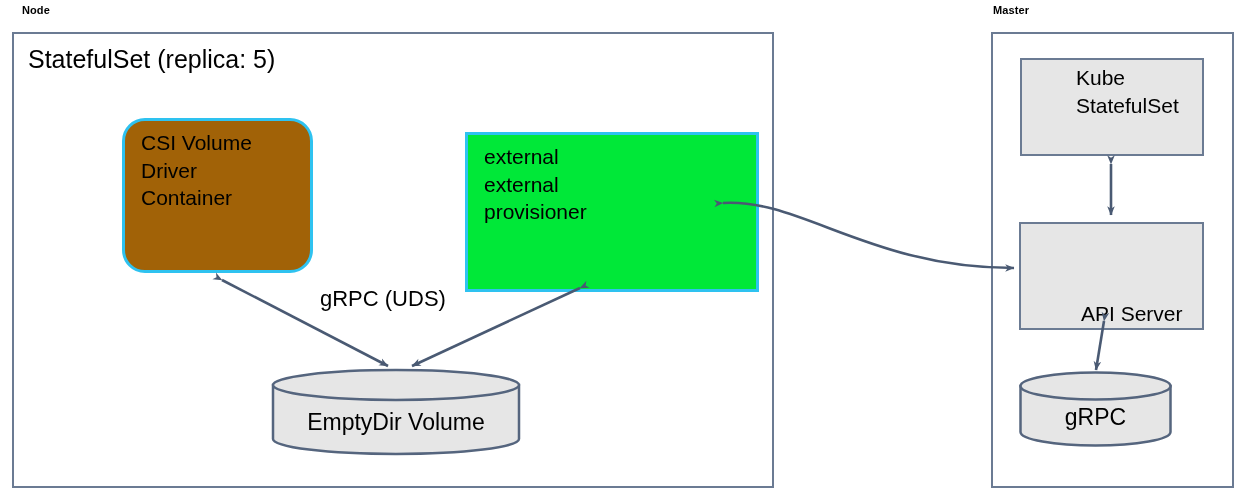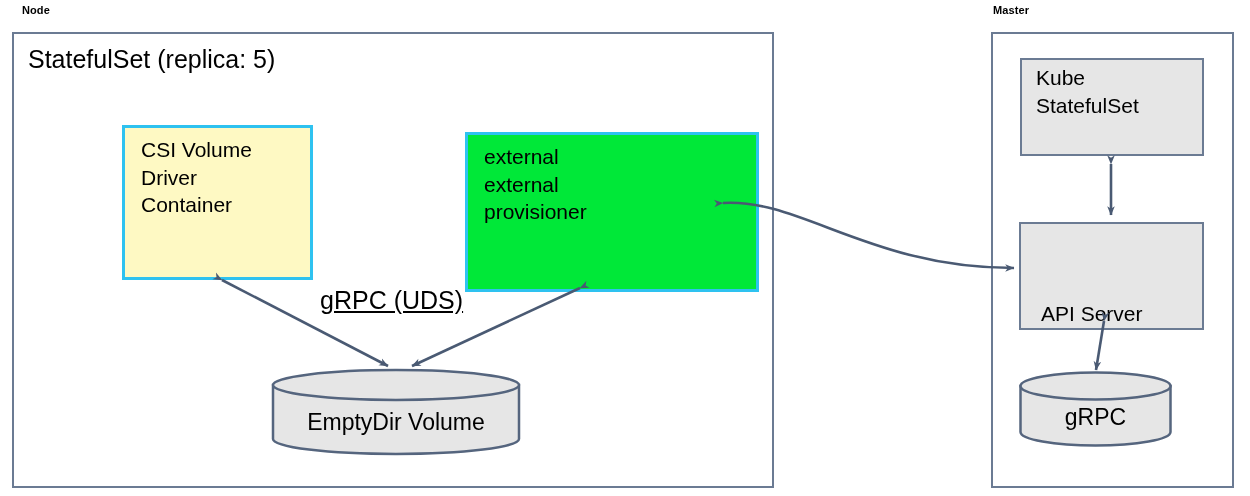--- a/index.html
+++ b/index.html
@@ -71,23 +71,24 @@
     position: absolute;
     box-sizing: border-box;
     border: 3px solid #2ec2f0;
     display: block;
     padding: 8px 12px 0 16px;
     font-size: 21px;
     line-height: 1.32;
     color: #000000;
   }
   #csi-driver-box {
-    left: 122px; top: 125px;
+    left: 122px; top: 118px;
     width: 191px; height: 155px;
-    background: #fef9c3;
+    background: #a16207;
+    border-radius: 23px;
   }
   #external-sidecar-box {
     left: 465px; top: 119px;
     width: 294px; height: 160px;
     background: #00e838;
     margin-top: 13px;
   }
   .comp-box .line { display: block; white-space: nowrap; }
 
   
@@ -105,21 +106,21 @@
     width: 184px; height: 98px;
     padding: 4px 0 0 14px;
   }
   #api-server-box {
     left: 1019px; top: 222px;
     width: 185px; height: 108px;
     padding: 0 0 0 20px;
     display: flex;
     align-items: flex-end;
   }
-  .grey-box .line { display: block; white-space: nowrap; }
+  .grey-box .line { display: block; white-space: nowrap; margin-left: 40px; }
 
   
   .cylinder {
     position: absolute;
   }
   #emptydir-volume-cyl {
     left: 270px; top: 368px;
     width: 252px; height: 88px;
   }
   #etcd-cyl {
@@ -133,25 +134,24 @@
     font-size: 23px;
     color: #000000;
     white-space: nowrap;
   }
   #emptydir-volume-cyl .cyl-label { top: 41px; }
   #etcd-cyl .cyl-label { top: 33px; left: 0; text-align: center; }
 
   
   .edge-label {
     position: absolute;
-    font-size: 25px;
+    font-size: 22px;
     color: #000000;
     white-space: nowrap;
     background: transparent;
-    text-decoration: underline;
   }
   #grpc-uds-label { left: 320px; top: 286px; }
 </style>
 </head>
 <body>
 
 <div class="canvas">
 
   <div class="group-caption" id="node-caption">Node</div>
 

